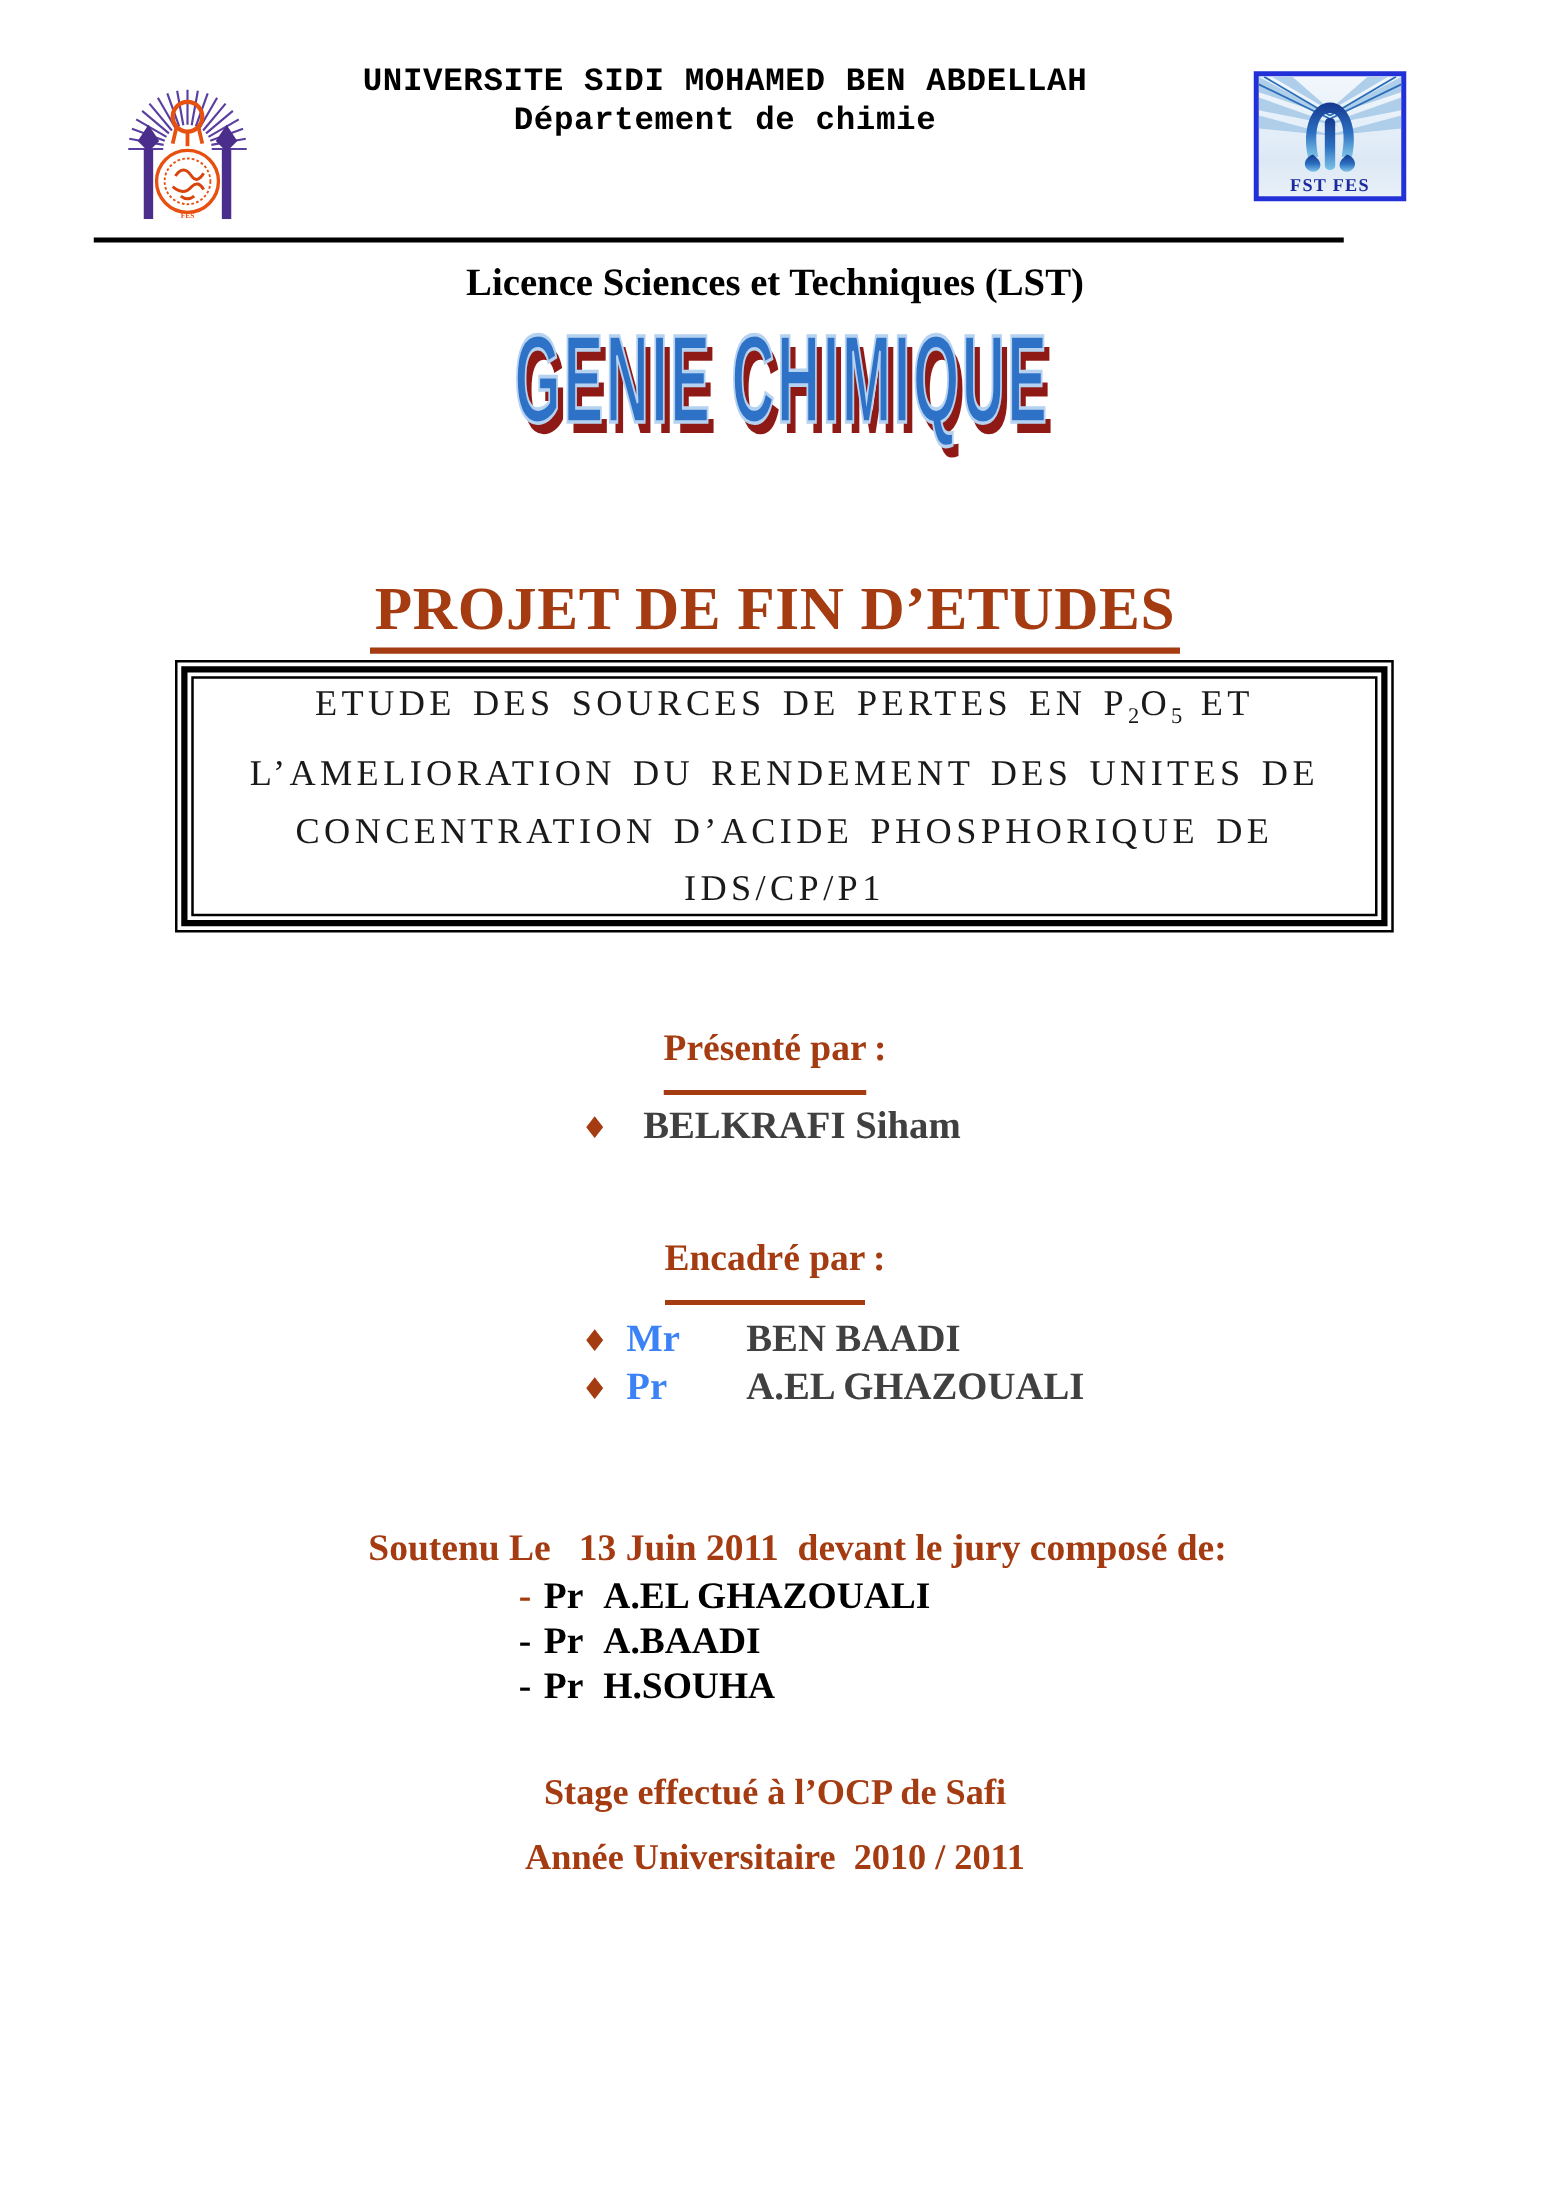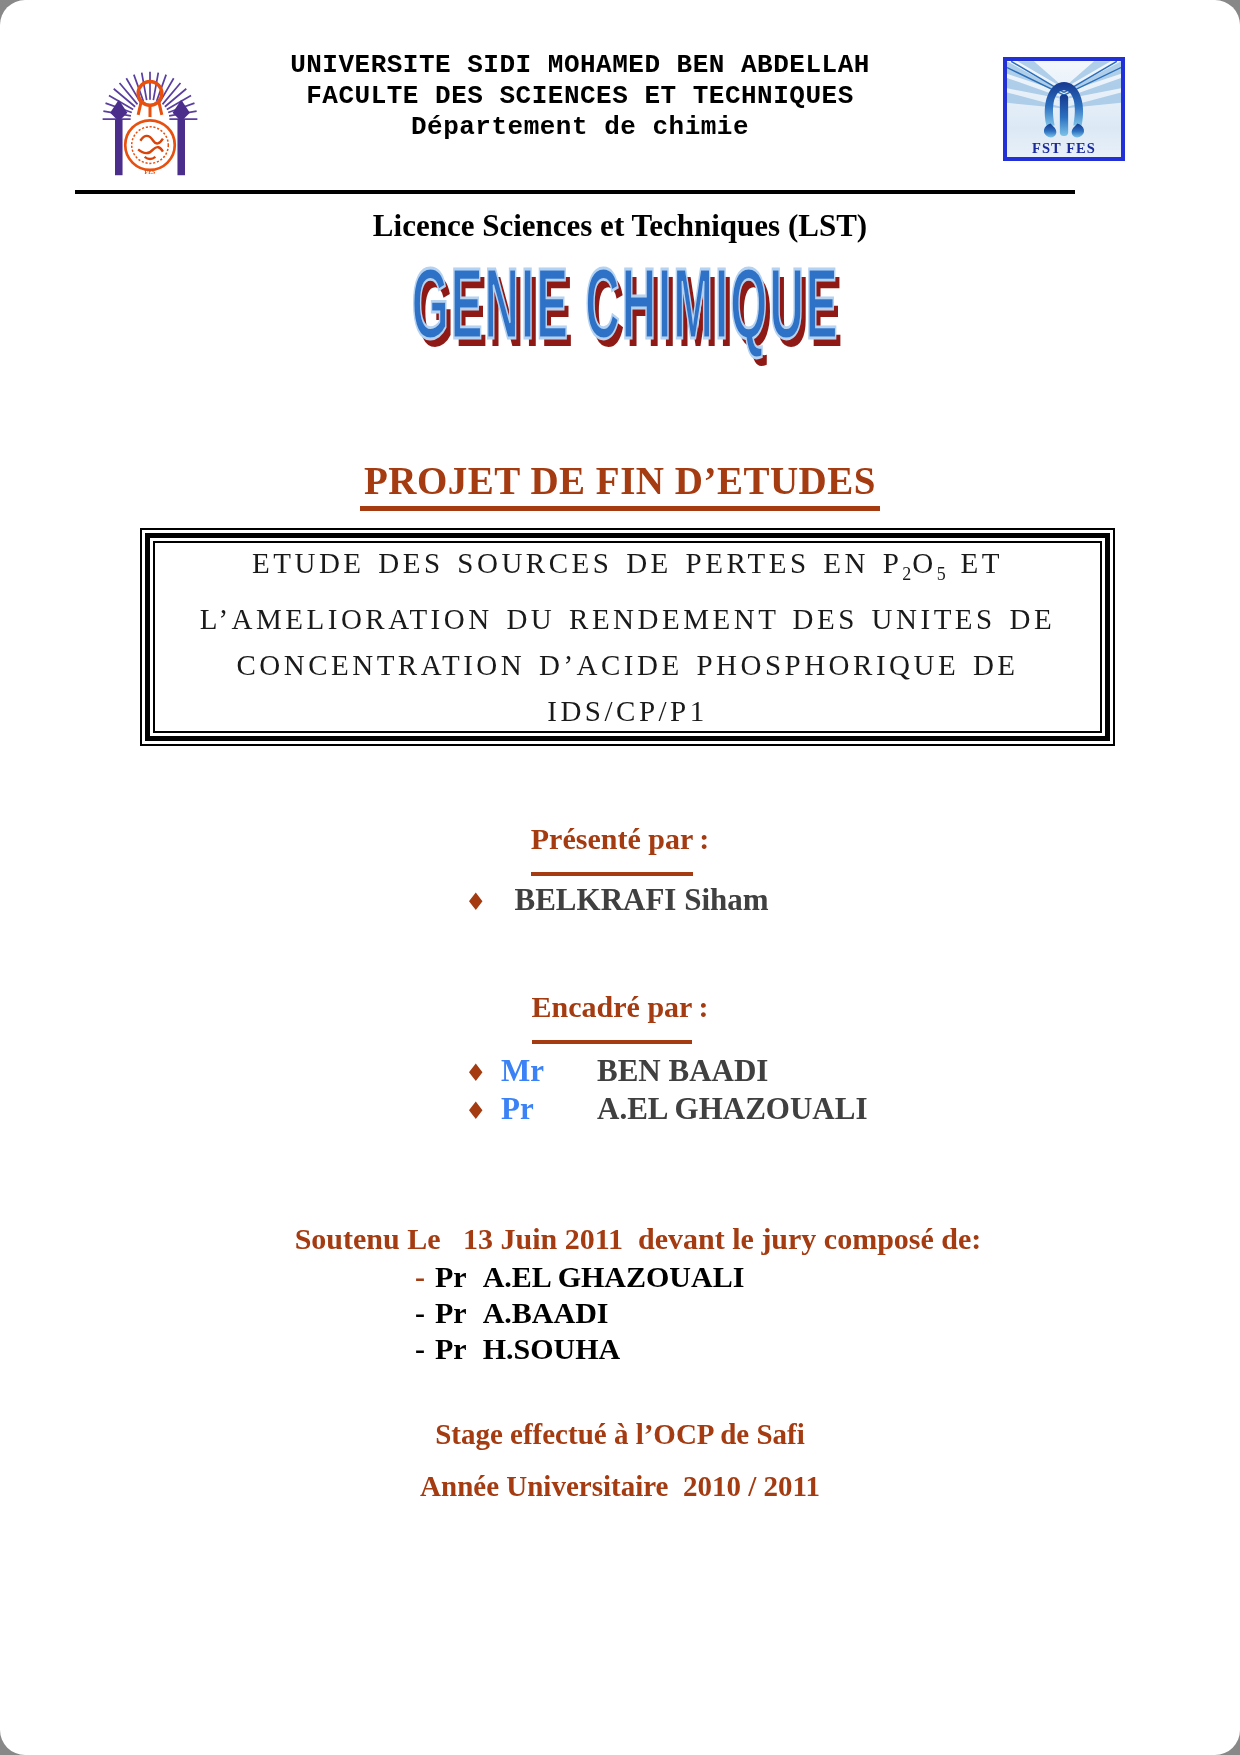--- a/index.html
+++ b/index.html
@@ -10,21 +10,21 @@
     --logo-purple:#5B3FA0;
     --logo-orange:#E8500F;
     --fst-border:#2230D8;
     --fst-text:#1A2A9C;
     --ink:#111111;
   }
   html,body{margin:0;padding:0;background:#888;}
   .page{
     position:relative;width:1240px;height:1755px;margin:0 auto;
     background:#ffffff;overflow:hidden;
-    font-family:"Liberation Serif", serif;color:var(--ink);border-radius:25px;
+    font-family:"Liberation Serif", serif;color:var(--ink);
   }
   .pre{white-space:pre-wrap;}
   
   .univ-logo{position:absolute;left:95px;top:46px;width:110px;height:140px;}
   .header-text{
     position:absolute;left:225px;top:50px;width:710px;text-align:center;
     font-family:"Liberation Mono", monospace;font-weight:bold;
     font-size:26px;line-height:31px;letter-spacing:0.5px;color:#000;
   }
   .fst-logo-box{
@@ -47,21 +47,21 @@
     font-size:70px;line-height:1.05;letter-spacing:3px;
     color:var(--banner-fill);
     -webkit-text-stroke:2px var(--banner-outline);
     text-shadow:7px 6px 0 var(--banner-shadow);
     transform:scale(0.68,1.43);transform-origin:50% 0;
     white-space:nowrap;
   }
   
   .heading-wrap{position:absolute;left:0;right:0;top:458px;text-align:center;}
   .heading{
-    display:inline-block;font-weight:bold;font-size:39px;letter-spacing:0.5px;
+    display:inline-block;font-weight:bold;font-size:49px;letter-spacing:0.5px;
     color:var(--accent);border-bottom:5px solid var(--accent);padding:0 4px 3px 4px;
   }
   
   .titlebox{
     position:absolute;left:140px;top:528px;width:975px;height:218px;
     border:2px solid #000;padding:3px;box-sizing:border-box;
   }
   .titlebox-mid{border:5px solid #000;padding:3px;height:100%;box-sizing:border-box;}
   .titlebox-inner{
     border:2px solid #000;height:100%;box-sizing:border-box;
@@ -126,21 +126,20 @@
     <circle cx="45" cy="44" r="11" fill="none" stroke="#E8500F" stroke-width="3.2"></circle>
     <path d="M37 51 L34 64 M53 51 L56 64 M45 55 L45 66" stroke="#E8500F" stroke-width="2.8" fill="none"></path>
     <circle cx="45" cy="92" r="23" fill="#FFFFFF" stroke="#E8500F" stroke-width="2.5"></circle>
     <circle cx="45" cy="92" r="17" fill="none" stroke="#E8500F" stroke-width="1.4" stroke-dasharray="2 1.6"></circle>
     <path d="M36 88 q6 -9 12 0 q4 6 9 -2 M34 96 q8 7 14 0 q5 -5 9 2 M40 103 q5 4 10 0" stroke="#D8440C" stroke-width="2.2" fill="none"></path>
     <text x="45" y="119" text-anchor="middle" font-size="5.5" font-family="Liberation Serif, serif" fill="#E8500F" font-weight="bold">FES</text>
   </svg>
 
   <div class="header-text">
     <div>UNIVERSITE SIDI MOHAMED BEN ABDELLAH</div>
-    <div>FACULTE DES SCIENCES ET TECHNIQUES</div>
     <div>Département de chimie</div>
   </div>
 
   <div class="fst-logo-box">
     <svg viewBox="0 0 110 92" aria-hidden="true">
       <defs>
         <linearGradient id="g1" x1="0" y1="0" x2="0" y2="1">
           <stop offset="0" stop-color="#16398F"></stop>
           <stop offset="0.55" stop-color="#2B6FC0"></stop>
           <stop offset="1" stop-color="#7EC3E8"></stop>

